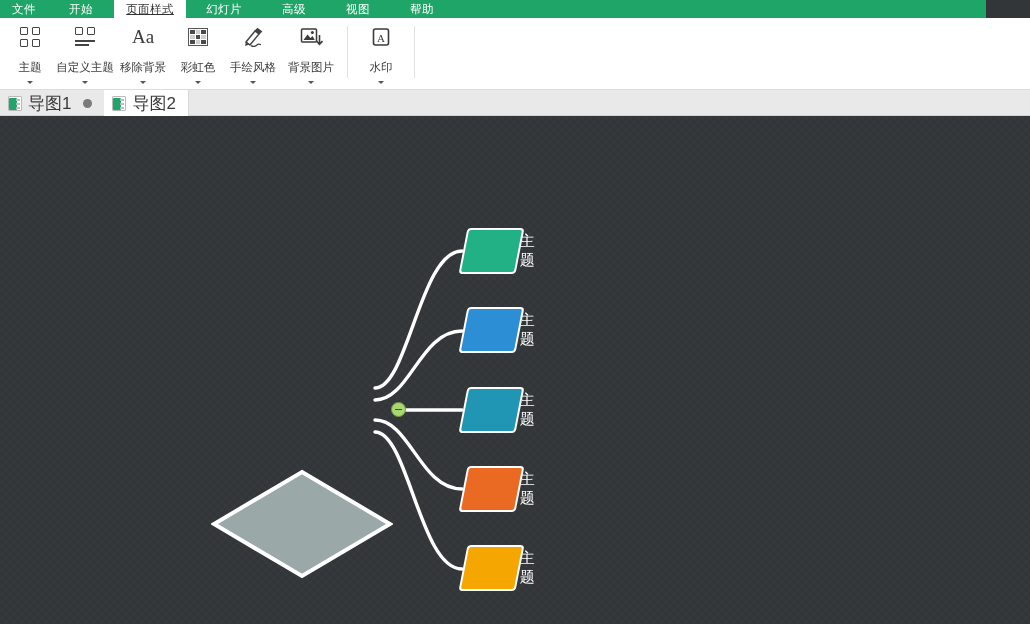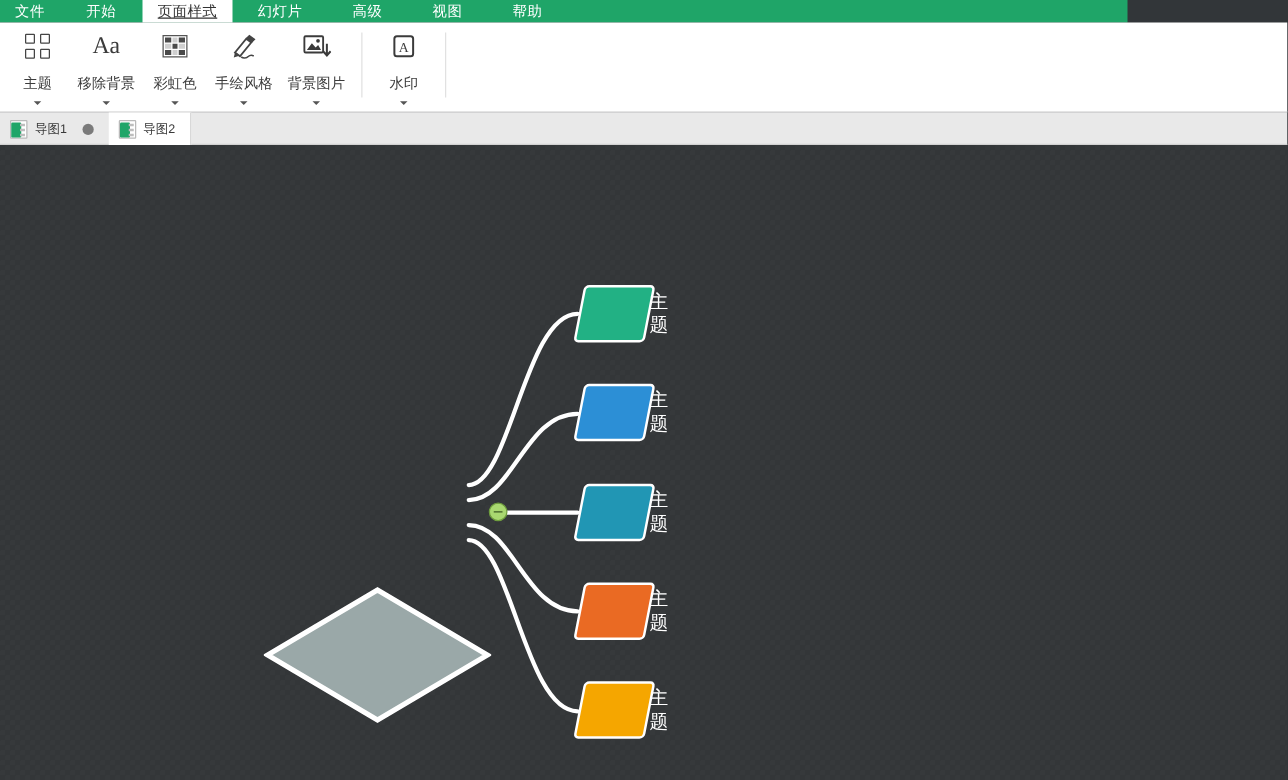--- a/index.html
+++ b/index.html
@@ -5,21 +5,21 @@
   * { margin:0; padding:0; box-sizing:border-box; }
   html,body{
     width:1030px; height:624px; overflow:hidden;
     font-family:"Liberation Sans","DejaVu Sans",sans-serif;
     background:#323639;
   }
   #app{ position:relative; width:1030px; height:624px; }
 
   
   .ribbon-tabs{
-    position:absolute; left:0; top:0; width:902px; height:18px;
+    position:absolute; left:0; top:0; width:986px; height:18px;
     background:#1fa568; display:flex; align-items:stretch;text-align:center;
   }
   .rtab{
     display:flex; align-items:center; justify-content:center;
     height:18px; font-size:11.5px; color:#ffffff; cursor:default;
     padding:0 0px; letter-spacing:.4px;
   }
   .rtab.active{ background:#ffffff; color:#333333;text-decoration:underline; }
 
   
@@ -65,21 +65,21 @@
   .gridico b{ display:block; background:#cfcfcf; }
   .gridico b.d{ background:#4a4a4a; }
 
   
   .doc-strip{
     position:absolute; left:0; top:90px; width:1030px; height:26px;
     background:#e9e9e9; border-bottom:1px solid #d2d2d2; display:flex; align-items:stretch;
   }
   .doctab{
     display:flex; align-items:center; gap:6px; padding:0 12px 0 8px;
-    font-size:10px; color:#3a3a3a; height:26px; cursor:default; position:relative;
+    font-size:17px; color:#3a3a3a; height:26px; cursor:default; position:relative;
   }
   .doctab.active{ background:#ffffff; border-right:1px solid #d8d8d8; }
   .doctab .dot{ width:9px;height:9px;border-radius:50%;background:#7a7a7a; margin-left:6px; }
   .fileico{
     width:14px;height:15px;background:#ffffff;border:1.2px solid #b9b9b9;border-radius:1px;
     position:relative; display:block; flex:0 0 auto;
   }
   .fileico::before{
     content:""; position:absolute; left:0px; top:1px; width:8px; height:12px; background:#1fa568;
     border-radius:1px;
@@ -167,20 +167,34 @@
               <i></i>
               <i></i>
             </div>
         </div>
         <div class="lbl">主题</div>
         <div class="carets">
             <span class="caret"></span>
           </div>
       </div>
 
+      <div class="rbtn wide">
+        <div class="ico">
+          <div class="sq4 lines">
+              <i></i>
+              <i></i>
+              <span class="ln a"></span>
+              <span class="ln b"></span>
+            </div>
+        </div>
+        <div class="lbl">自定义主题</div>
+        <div class="carets">
+            <span class="caret"></span>
+          </div>
+      </div>
 
       <div class="rbtn wide">
         <div class="ico">
             <span class="aa">Aa</span>
           </div>
         <div class="lbl">移除背景</div>
         <div class="carets">
             <span class="caret"></span>
           </div>
       </div>

